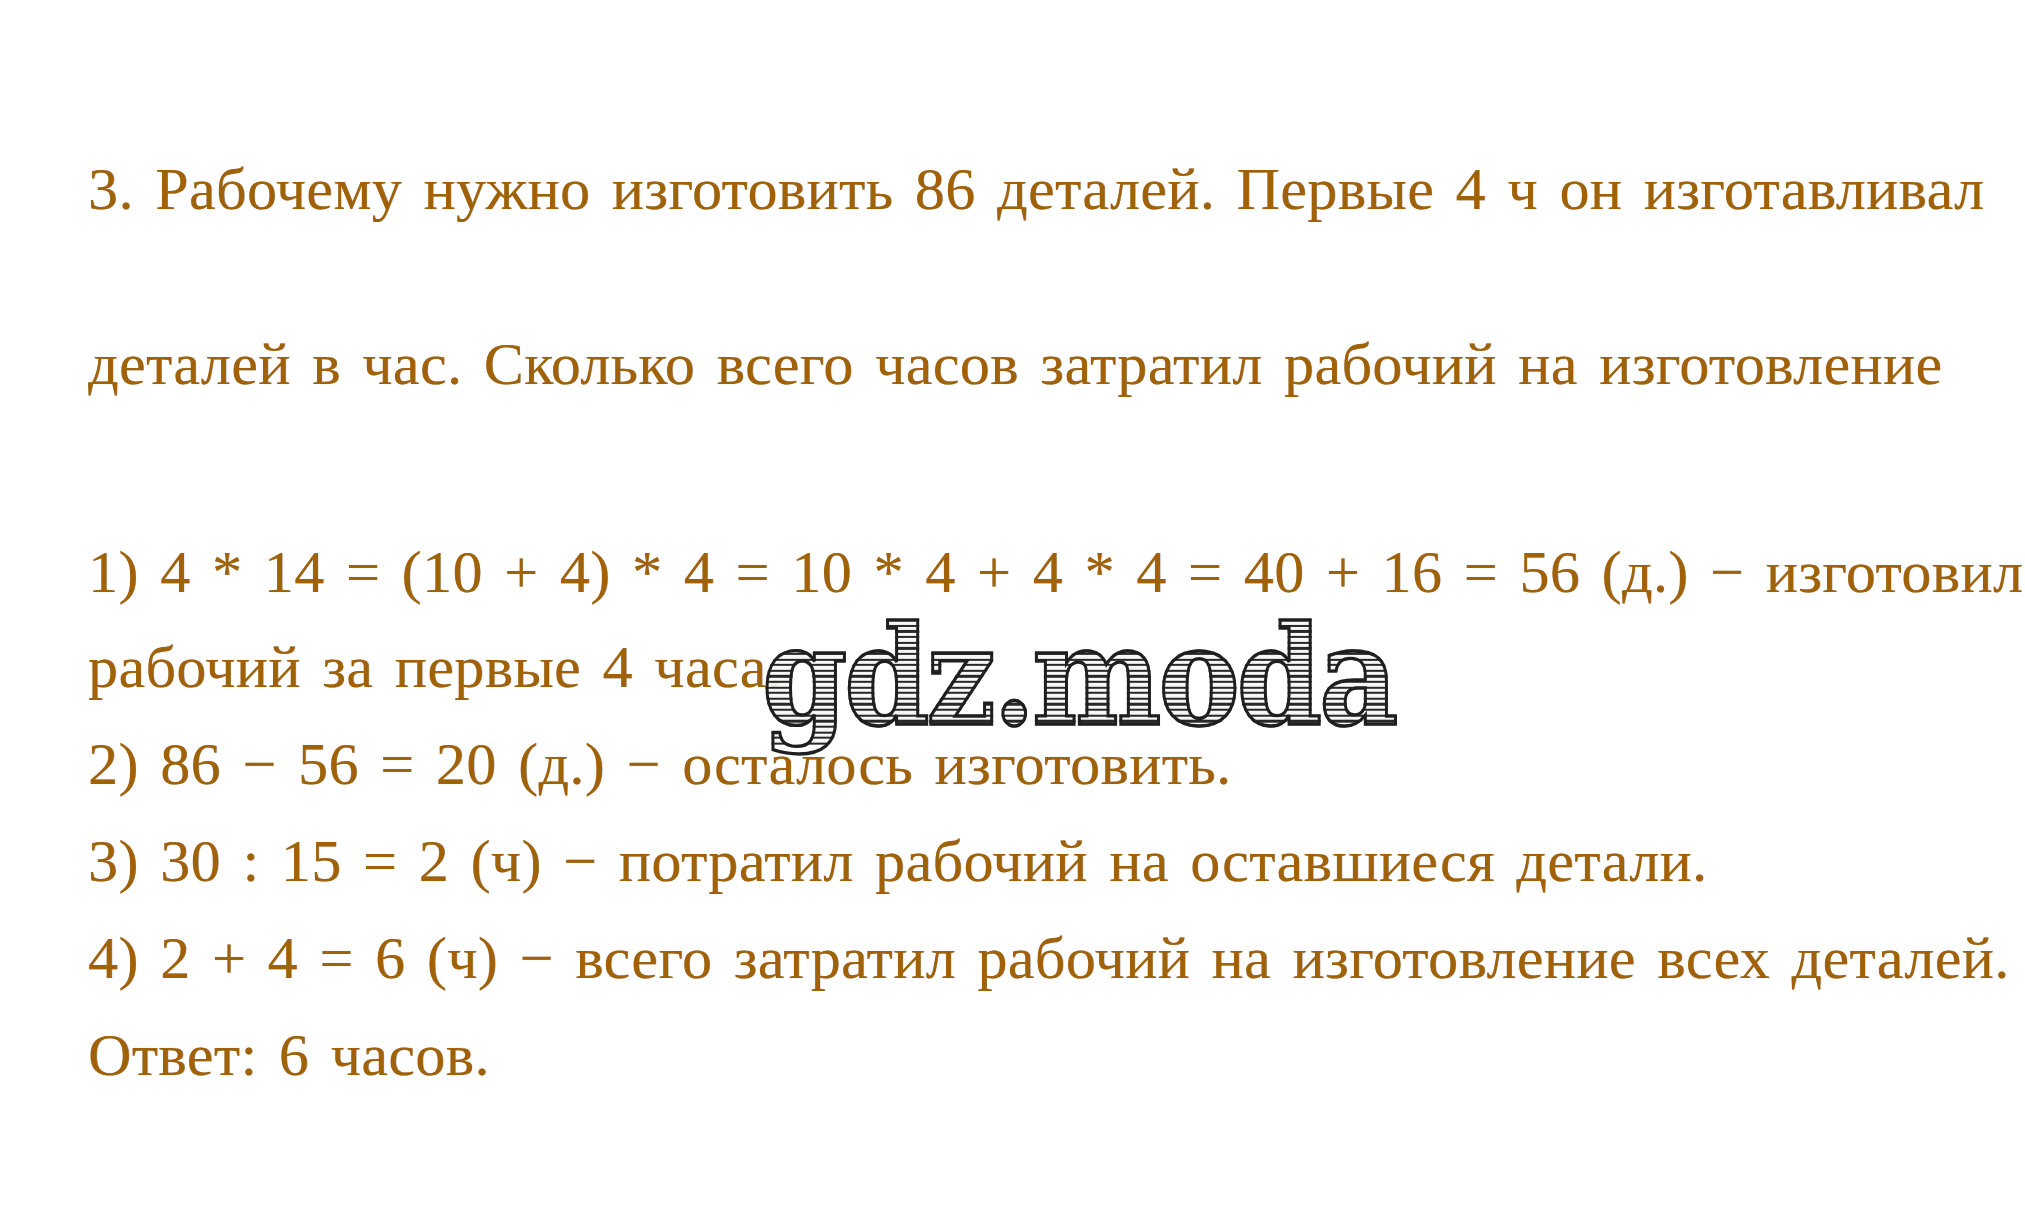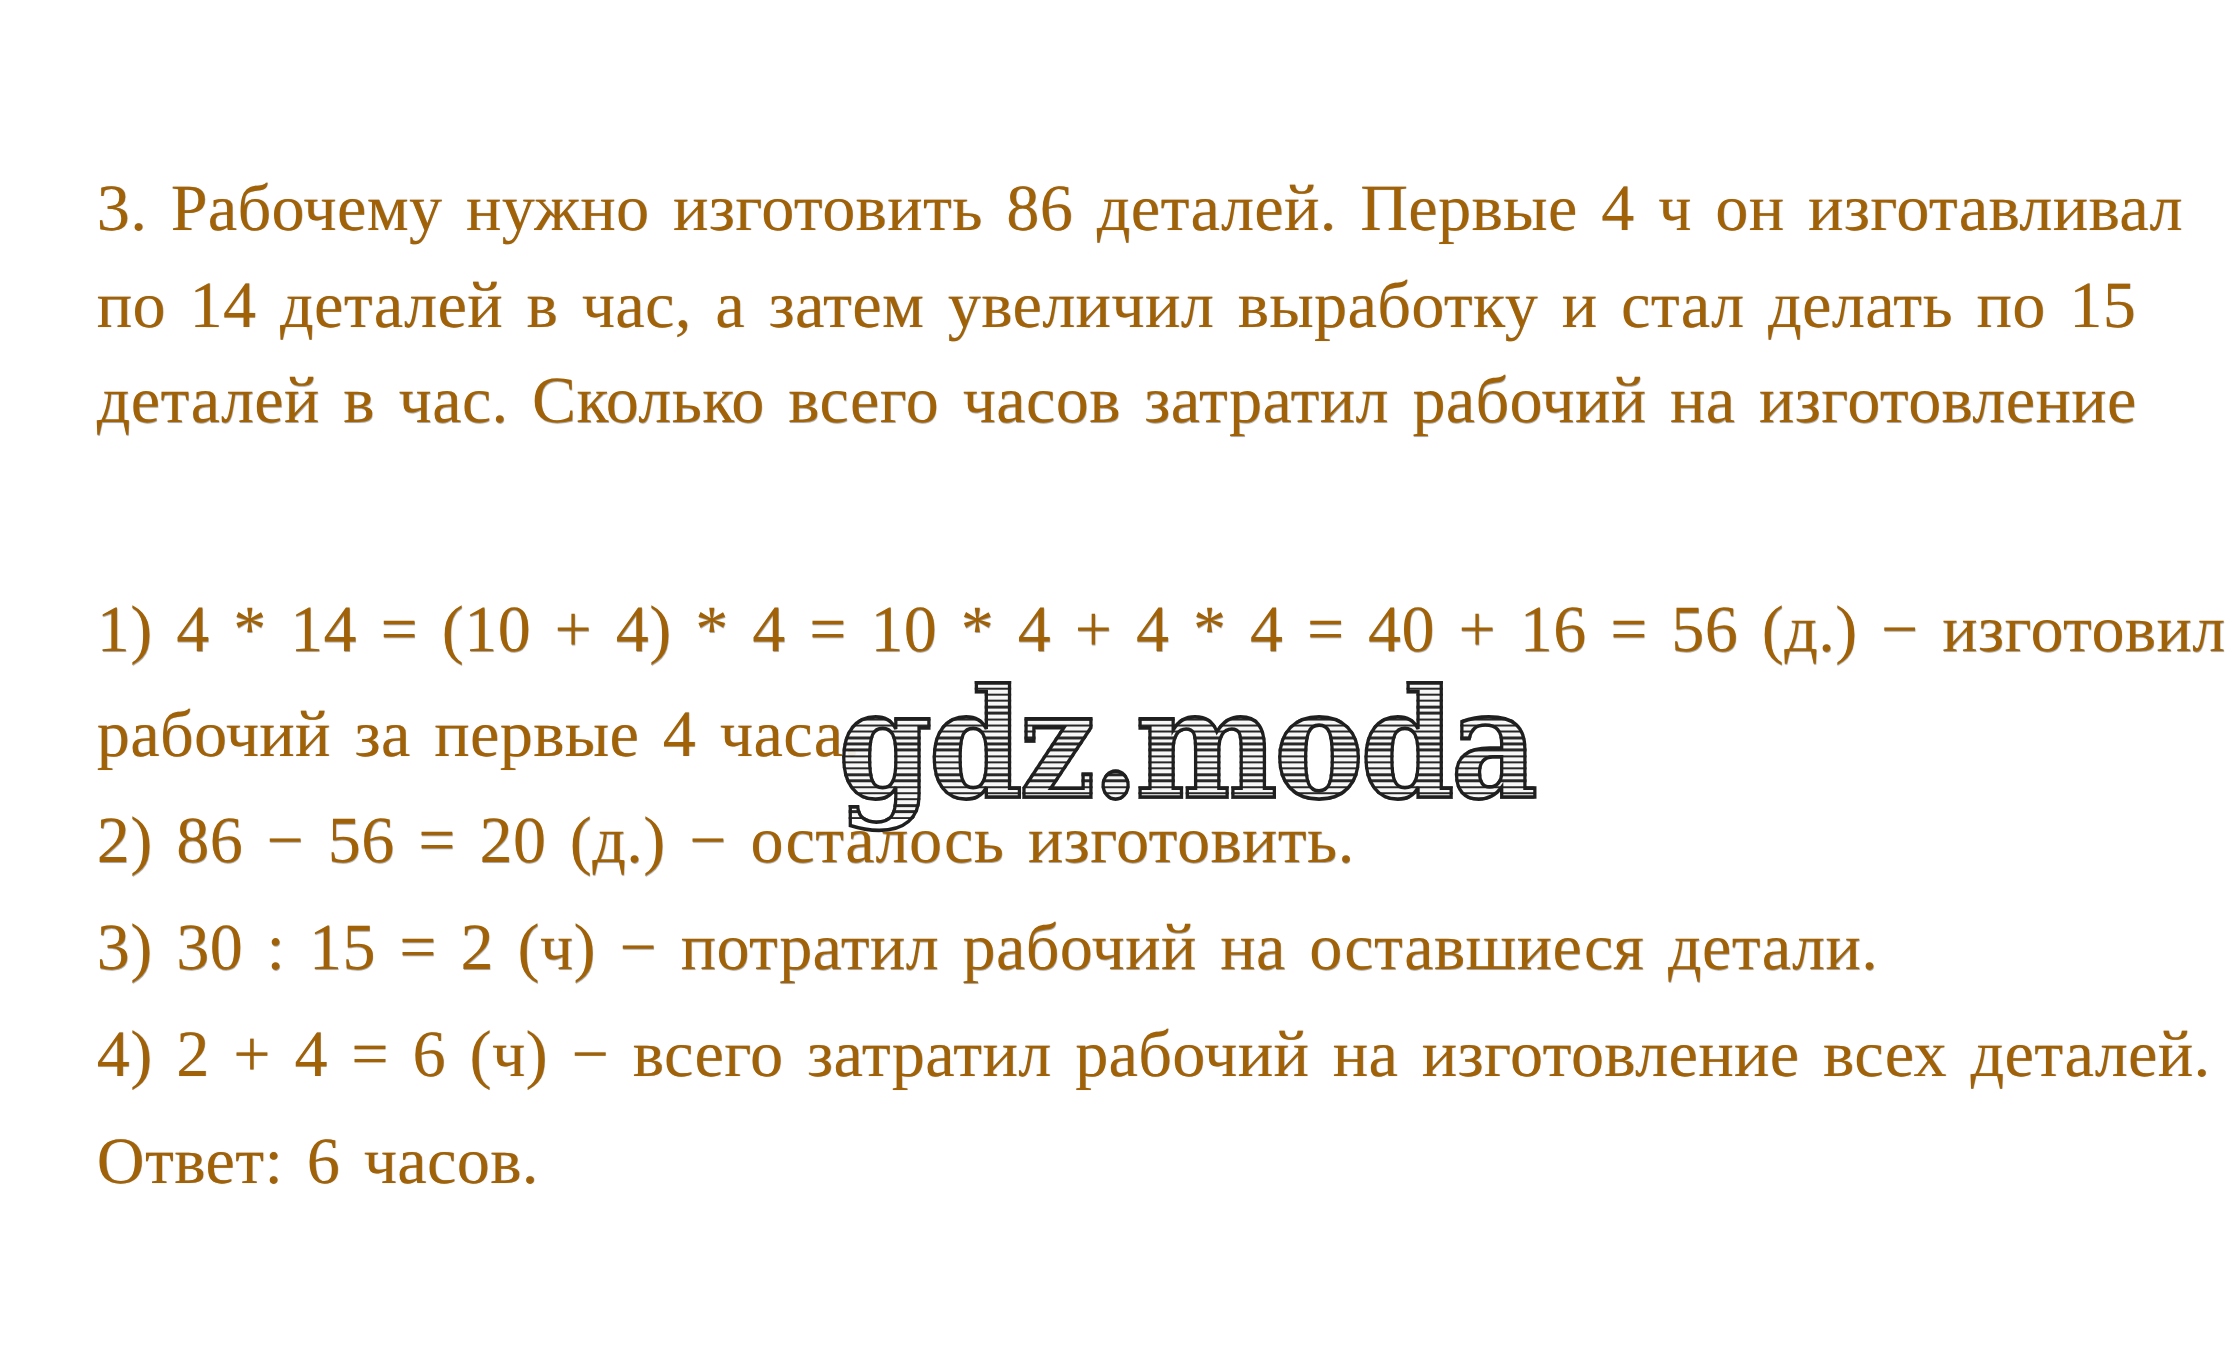--- a/index.html
+++ b/index.html
@@ -64,21 +64,20 @@
     transform: scaleY(1.12);
     transform-origin: top left;
   }
 </style>
 </head>
 <body>
 
 <div class="page">
 
   <div class="txt l1">3. Рабочему нужно изготовить 86 деталей. Первые 4 ч он изготавливал</div>
-  <div class="txt l2">по 14 деталей в час, а затем увеличил выработку и стал делать по 15</div>
   <div class="txt l3">деталей в час. Сколько всего часов затратил рабочий на изготовление</div>
 
   <div class="txt l5">1) 4 * 14 = (10 + 4) * 4 = 10 * 4 + 4 * 4 = 40 + 16 = 56 (д.) − изготовил</div>
   <div class="txt l6">рабочий за первые 4 часа.</div>
   <div class="txt l7">2) 86 − 56 = 20 (д.) − осталось изготовить.</div>
   <div class="txt l8">3) 30 : 15 = 2 (ч) − потратил рабочий на оставшиеся детали.</div>
   <div class="txt l9">4) 2 + 4 = 6 (ч) − всего затратил рабочий на изготовление всех деталей.</div>
 
   <div class="txt l10">Ответ: 6 часов.</div>
 

